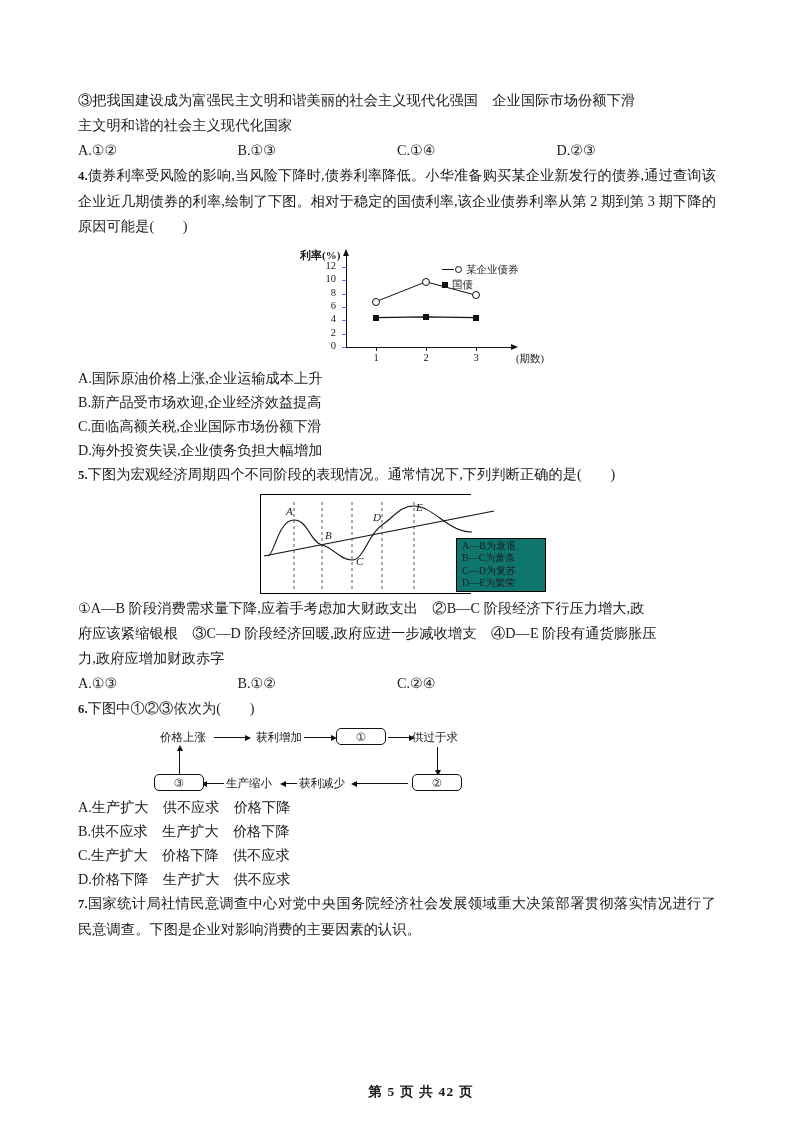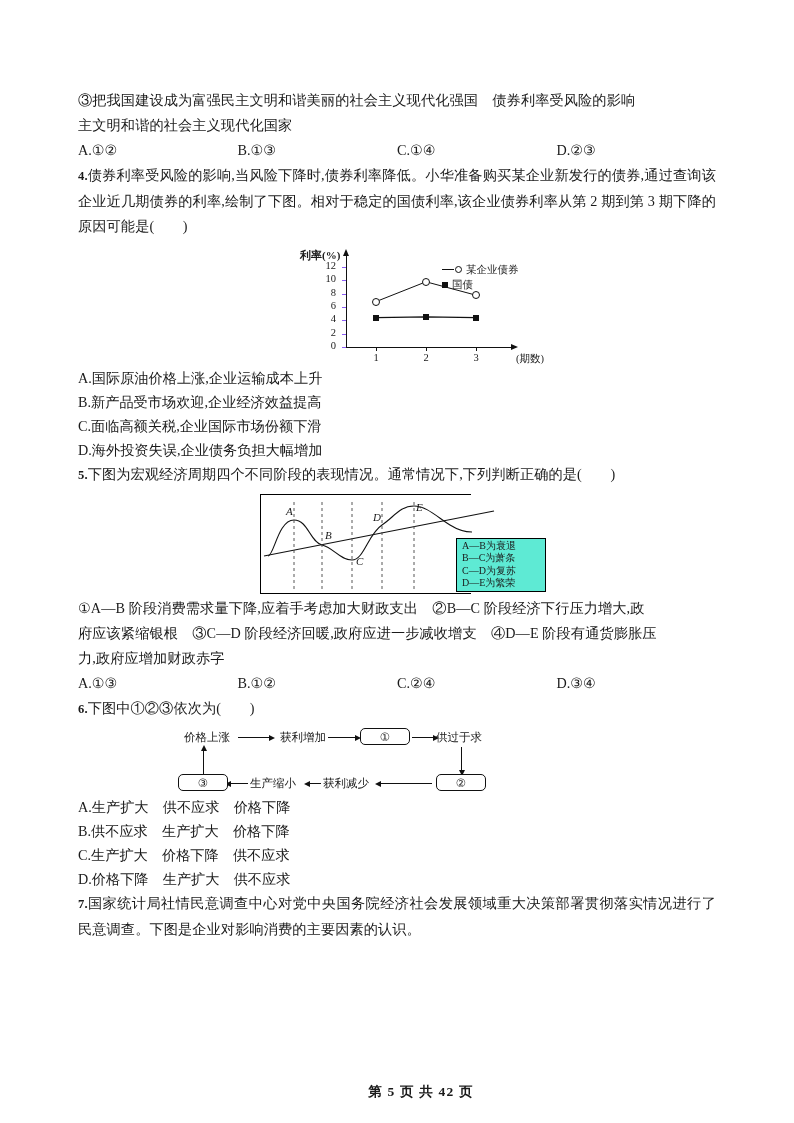--- a/index.html
+++ b/index.html
@@ -193,36 +193,36 @@
     border-right: none;
   }
   .cyc-legend {
     position: absolute;
     left: 196px; top: 44px;
     width: 90px;
     border: 1px solid #000;
     padding: 1px 2px 1px 5px;
     font-size: 10px;
     line-height: 12.4px;
-    background: #5eead4;
+    background: #0f766e;
     box-sizing: border-box;
   }
   .pt-label {
     position: absolute;
     font-size: 11px;
     font-style: italic;
     font-family: "Liberation Serif", serif;
   }
 
   
   .fig-flow {
     position: relative;
     width: 290px;
     height: 62px;
-    margin: 6px 0 5px 106px;
+    margin: 6px 0 5px 82px;
     font-size: 11.5px;
   }
   .flow-txt {
     position: absolute;
     white-space: nowrap;
     font-size: 11.5px;
   }
   .flow-box {
     position: absolute;
     border: 1px solid #111;
@@ -297,21 +297,21 @@
     letter-spacing: 1.2px;
     padding-left: 24px;
   }
 </style>
 </head>
 <body>
 
 <div class="page">
   <div class="content">
 
-    <div class="line">③把我国建设成为富强民主文明和谐美丽的社会主义现代化强国　债券利率受风险的影响</div>
+    <div class="line">③把我国建设成为富强民主文明和谐美丽的社会主义现代化强国　企业国际市场份额下滑</div>
     <div class="line">主文明和谐的社会主义现代化国家</div>
     <div class="opts-row">
       <div class="opt">A.①②</div>
       <div class="opt">B.①③</div>
       <div class="opt">C.①④</div>
       <div class="opt">D.②③</div>
     </div>
 
     <div class="line stem"><span class="qnum">4.</span><span>债券利率受风险的影响,当风险下降时,债券利率降低。小华准备购买某企业新发行的债券,通过查询该企业近几期债券的利率,绘制了下图。相对于稳定的国债利率,该企业债券利率从第 2 期到第 3 期下降的原因可能是(　　)</span></div>
 
@@ -413,21 +413,20 @@
       </div>
     </div>
 
     <div class="line">①A—B 阶段消费需求量下降,应着手考虑加大财政支出　②B—C 阶段经济下行压力增大,政</div>
     <div class="line">府应该紧缩银根　③C—D 阶段经济回暖,政府应进一步减收增支　④D—E 阶段有通货膨胀压</div>
     <div class="line">力,政府应增加财政赤字</div>
     <div class="opts-row">
       <div class="opt">A.①③</div>
       <div class="opt">B.①②</div>
       <div class="opt">C.②④</div>
-      <div class="opt">D.③④</div>
     </div>
 
     <div class="line"><span class="qnum">6.</span><span>下图中①②③依次为(　　)</span></div>
 
     <div class="fig-flow">
 
       <div class="flow-txt" style="left:0px; top:2px;">价格上涨</div>
       <div class="ar-h" style="left:54px; top:9px; width:32px;"></div>
       <div class="flow-txt" style="left:96px; top:2px;">获利增加</div>
       <div class="ar-h" style="left:144px; top:9px; width:28px;"></div>

